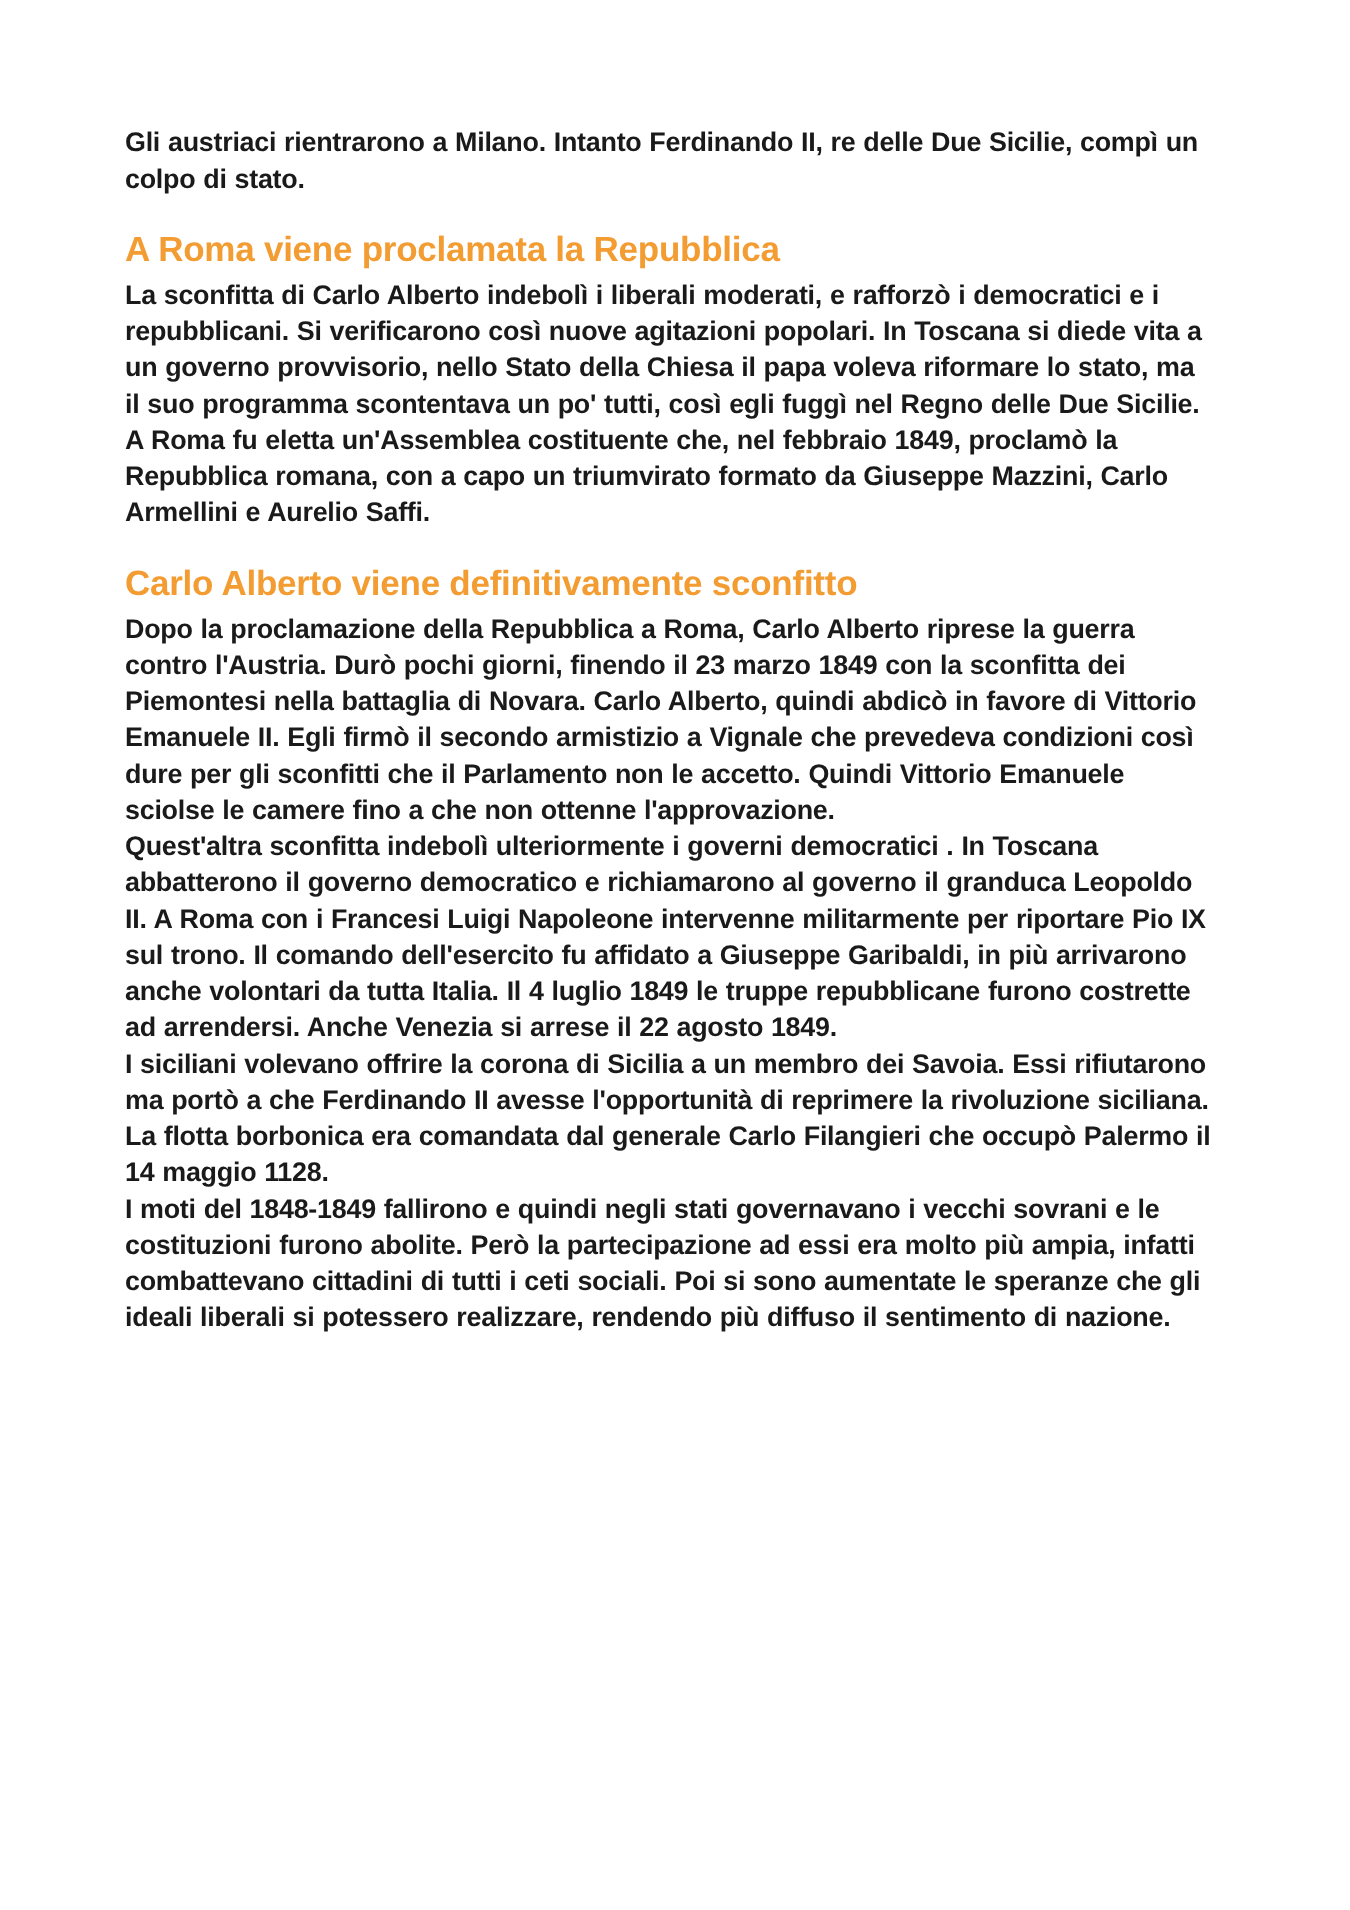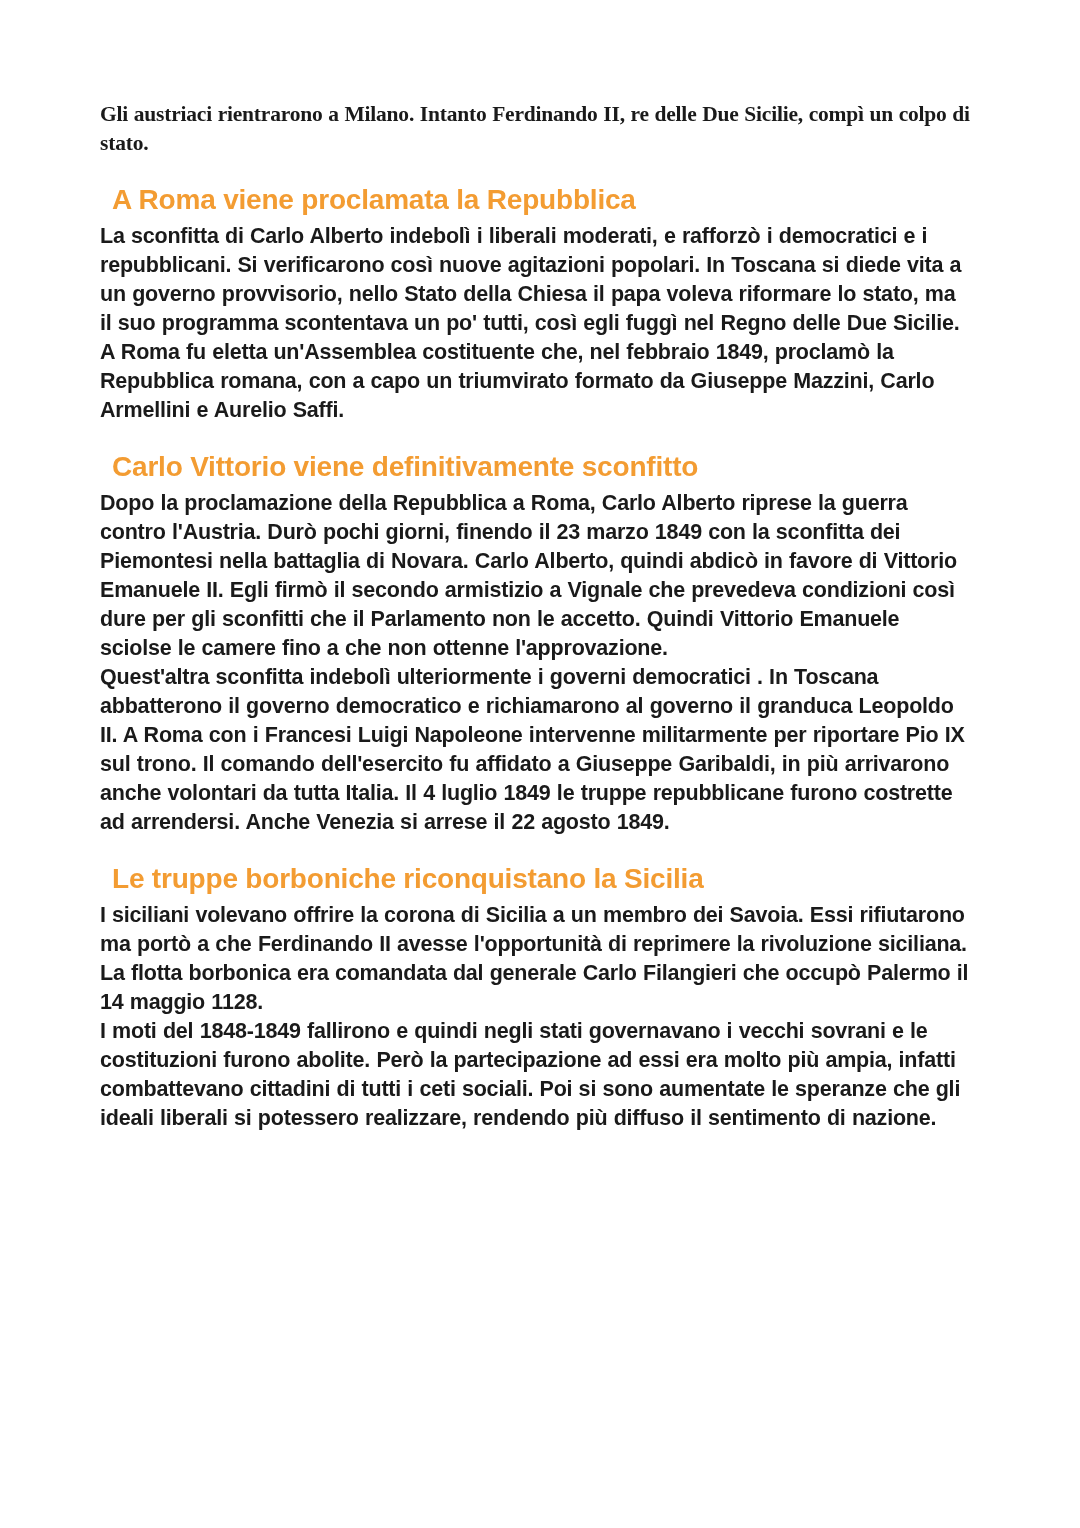--- a/index.html
+++ b/index.html
@@ -15,63 +15,61 @@
   }
   .page {
     box-sizing: border-box;
     width: 1080px;
     height: 1528px;
     padding: 100px 108px 40px 100px;
     background: #ffffff;
   }
   .intro {
     margin: 0 0 4px 0;
-    font-family: Liberation Serif, serif;
   }
   p.body-text {
     margin: 0;
     font-size: 21.5px;
     line-height: 29px;
     font-weight: 700;
     color: #1a1a1a;
     letter-spacing: -0.2px;
     word-spacing: 0.5px;
   }
   h2.section-heading {
-    margin: 26px 0 7px 12px;
+    margin: 26px 0 7px 0;
     font-size: 28px;
     line-height: 31px;
     font-weight: 700;
     color: #f39c32;
     letter-spacing: -0.2px;
   }
 </style>
 </head>
 <body>
 
 <div class="page">
 
   <p class="body-text intro">Gli austriaci rientrarono a Milano. Intanto Ferdinando II, re delle Due Sicilie, compì un colpo di stato.</p>
 
   <section>
     <h2 class="section-heading">A Roma viene proclamata la Repubblica</h2>
     <p class="body-text">La sconfitta di Carlo Alberto indebolì i liberali moderati, e rafforzò i democratici e i repubblicani. Si verificarono così nuove agitazioni popolari. In Toscana si diede vita a un governo provvisorio, nello Stato della Chiesa il papa voleva riformare lo stato, ma il suo programma scontentava un po' tutti, così egli fuggì nel Regno delle Due Sicilie. A Roma fu eletta un'Assemblea costituente che, nel febbraio 1849, proclamò la Repubblica romana, con a capo un triumvirato formato da Giuseppe Mazzini, Carlo Armellini e Aurelio Saffi.</p>
   </section>
 
   <section>
-    <h2 class="section-heading">Carlo Vittorio viene definitivamente sconfitto</h2>
+    <h2 class="section-heading">Carlo Alberto viene definitivamente sconfitto</h2>
     <p class="body-text">Dopo la proclamazione della Repubblica a Roma, Carlo Alberto riprese la guerra contro l'Austria. Durò pochi giorni, finendo il 23 marzo 1849 con la sconfitta dei Piemontesi nella battaglia di Novara. Carlo Alberto, quindi abdicò in favore di Vittorio Emanuele II. Egli firmò il secondo armistizio a Vignale che prevedeva condizioni così dure per gli sconfitti che il Parlamento non le accetto. Quindi Vittorio Emanuele sciolse le camere fino a che non ottenne l'approvazione.</p>
   </section>
 
   <section>
     <p class="body-text">Quest'altra sconfitta indebolì ulteriormente i governi democratici . In Toscana abbatterono il governo democratico e richiamarono al governo il granduca Leopoldo II. A Roma con i Francesi Luigi Napoleone intervenne militarmente per riportare Pio IX sul trono. Il comando dell'esercito fu affidato a Giuseppe Garibaldi, in più arrivarono anche volontari da tutta Italia. Il 4 luglio 1849 le truppe repubblicane furono costrette ad arrendersi. Anche Venezia si arrese il 22 agosto 1849.</p>
   </section>
 
   <section>
-    <h2 class="section-heading">Le truppe borboniche riconquistano la Sicilia</h2>
     <p class="body-text">I siciliani volevano offrire la corona di Sicilia a un membro dei Savoia. Essi rifiutarono ma portò a che Ferdinando II avesse l'opportunità di reprimere la rivoluzione siciliana. La flotta borbonica era comandata dal generale Carlo Filangieri che occupò Palermo il 14 maggio 1128.</p>
   </section>
 
   <section>
     <p class="body-text">I moti del 1848-1849 fallirono e quindi negli stati governavano i vecchi sovrani e le costituzioni furono abolite. Però la partecipazione ad essi era molto più ampia, infatti combattevano cittadini di tutti i ceti sociali. Poi si sono aumentate le speranze che gli ideali liberali si potessero realizzare, rendendo più diffuso il sentimento di nazione.</p>
   </section>
 
 </div>
 
 </body></html>

